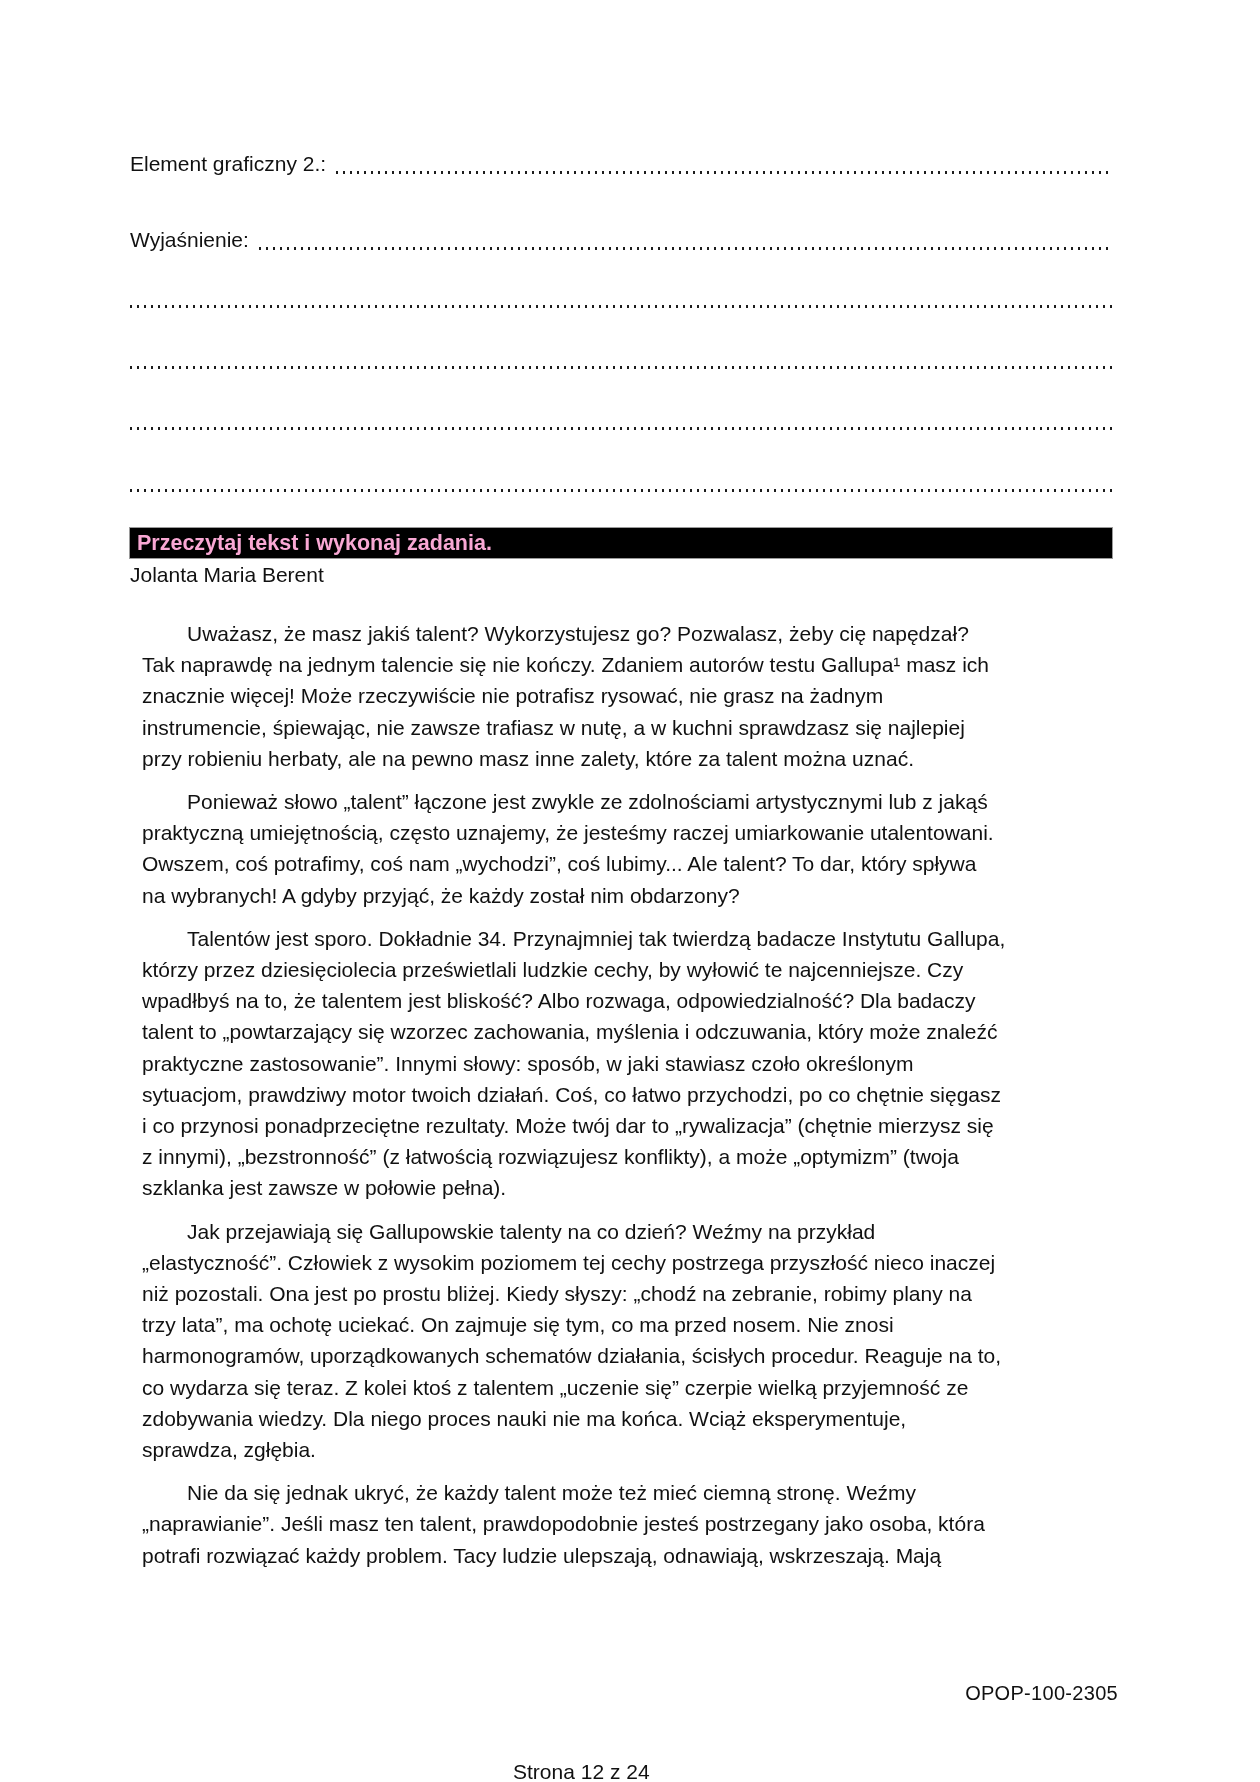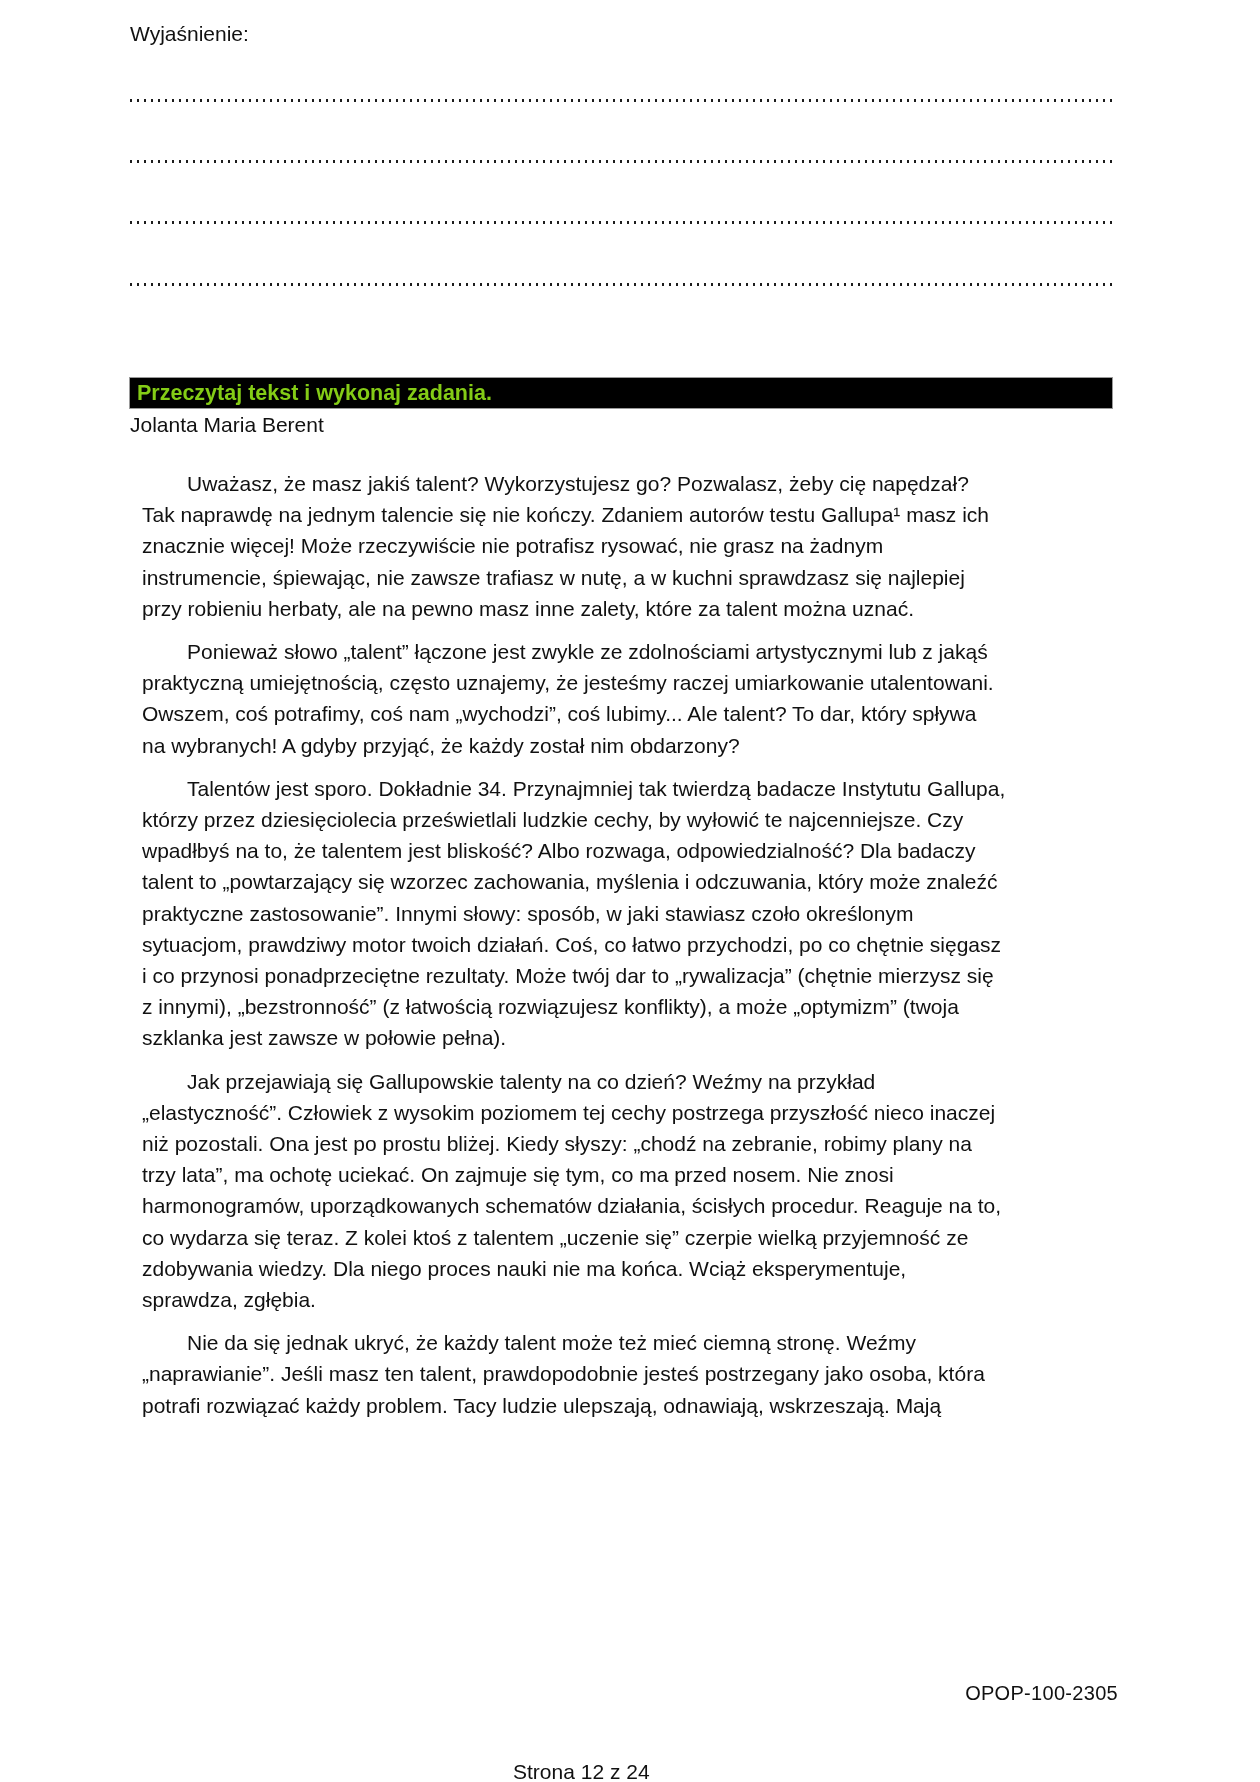--- a/index.html
+++ b/index.html
@@ -24,38 +24,38 @@
   .field-row .label { white-space: nowrap; }
   .dots {
     flex: 1;
     height: 3px;
     margin-left: 10px;
     align-self: flex-end;
     margin-bottom: 4px;
     background: repeating-linear-gradient(90deg, #1c1c1c 0 2.3px, transparent 2.3px 7px);
   }
   #field-element { margin-top: 150px; }
-  #field-explain { margin-top: 20px; flex-direction: column; }
+  #field-explain { margin-top: 48px; }
 
   .answer-line {
     height: 3px;
     background: repeating-linear-gradient(90deg, #1c1c1c 0 2.3px, transparent 2.3px 7px);
   }
   #ans-1 { margin-top: 51px; }
   #ans-2 { margin-top: 58px; }
   #ans-3 { margin-top: 58px; }
   #ans-4 { margin-top: 59px; }
 
   
   .banner {
-    margin-top: 92px;
+    margin-top: 36px;
     height: 30px;
     line-height: 30px;
     background: #000000;
-    color: #84cc16;
+    color: #f9a8d4;
     font-weight: bold;
     font-size: 21.5px;
     padding-left: 7px;
     box-sizing: border-box;
     box-shadow: 0 0 0 1px #9a9a9a;
   }
 
   
   .author { margin-top: 3px; height: 28px; line-height: 28px; }
   .article-title {
@@ -75,20 +75,24 @@
 
   
   .footer-page { position: absolute; left: 513px; top: 1756px; font-size: 21px; }
   .footer-code { position: absolute; right: 142px; top: 1678px; font-size: 20px; letter-spacing: 0.3px; }
 </style>
 </head>
 <body>
 
 <div class="page">
 
+  <div class="field-row" id="field-element">
+    <span class="label">Element graficzny 2.:</span>
+    <span class="dots"></span>
+  </div>
 
   <div class="field-row" id="field-explain">
     <span class="label">Wyjaśnienie:</span>
     <span class="dots"></span>
   </div>
 
   <div class="answer-line" id="ans-1"></div>
   <div class="answer-line" id="ans-2"></div>
   <div class="answer-line" id="ans-3"></div>
   <div class="answer-line" id="ans-4"></div>

